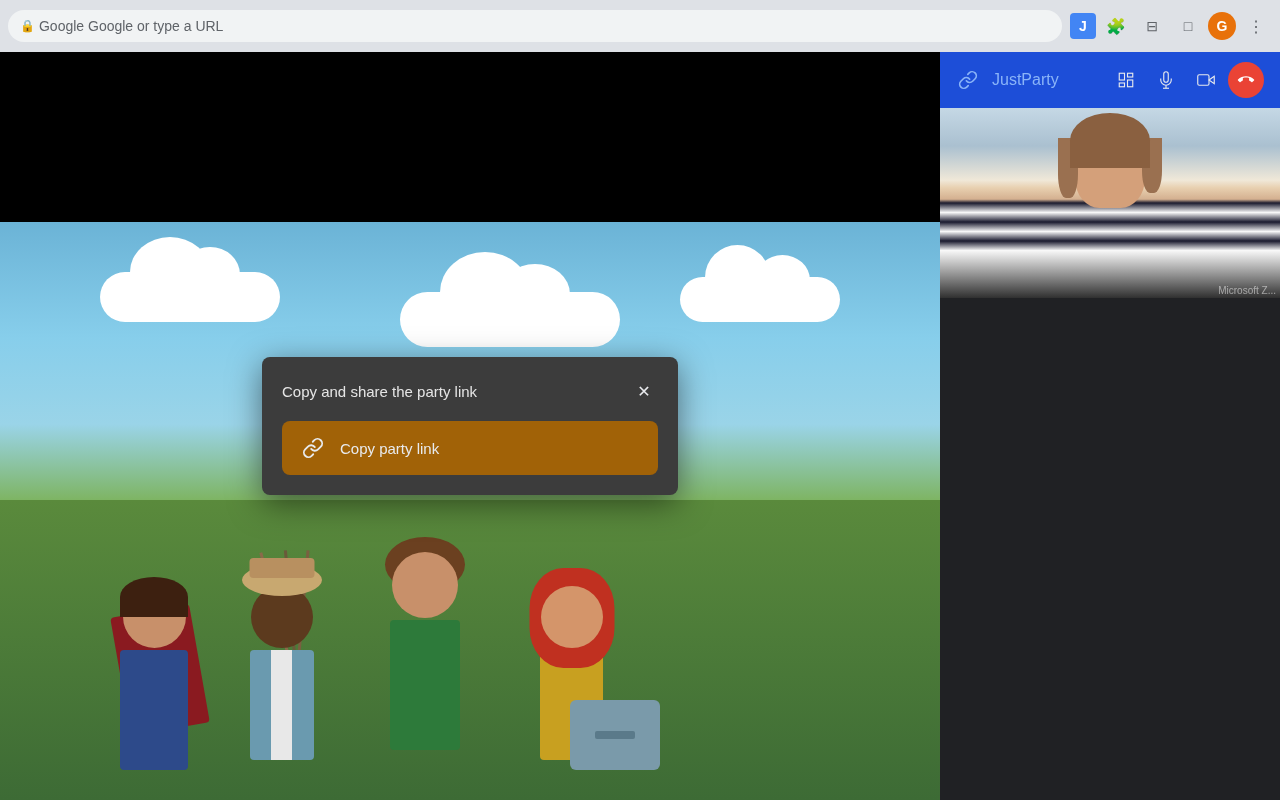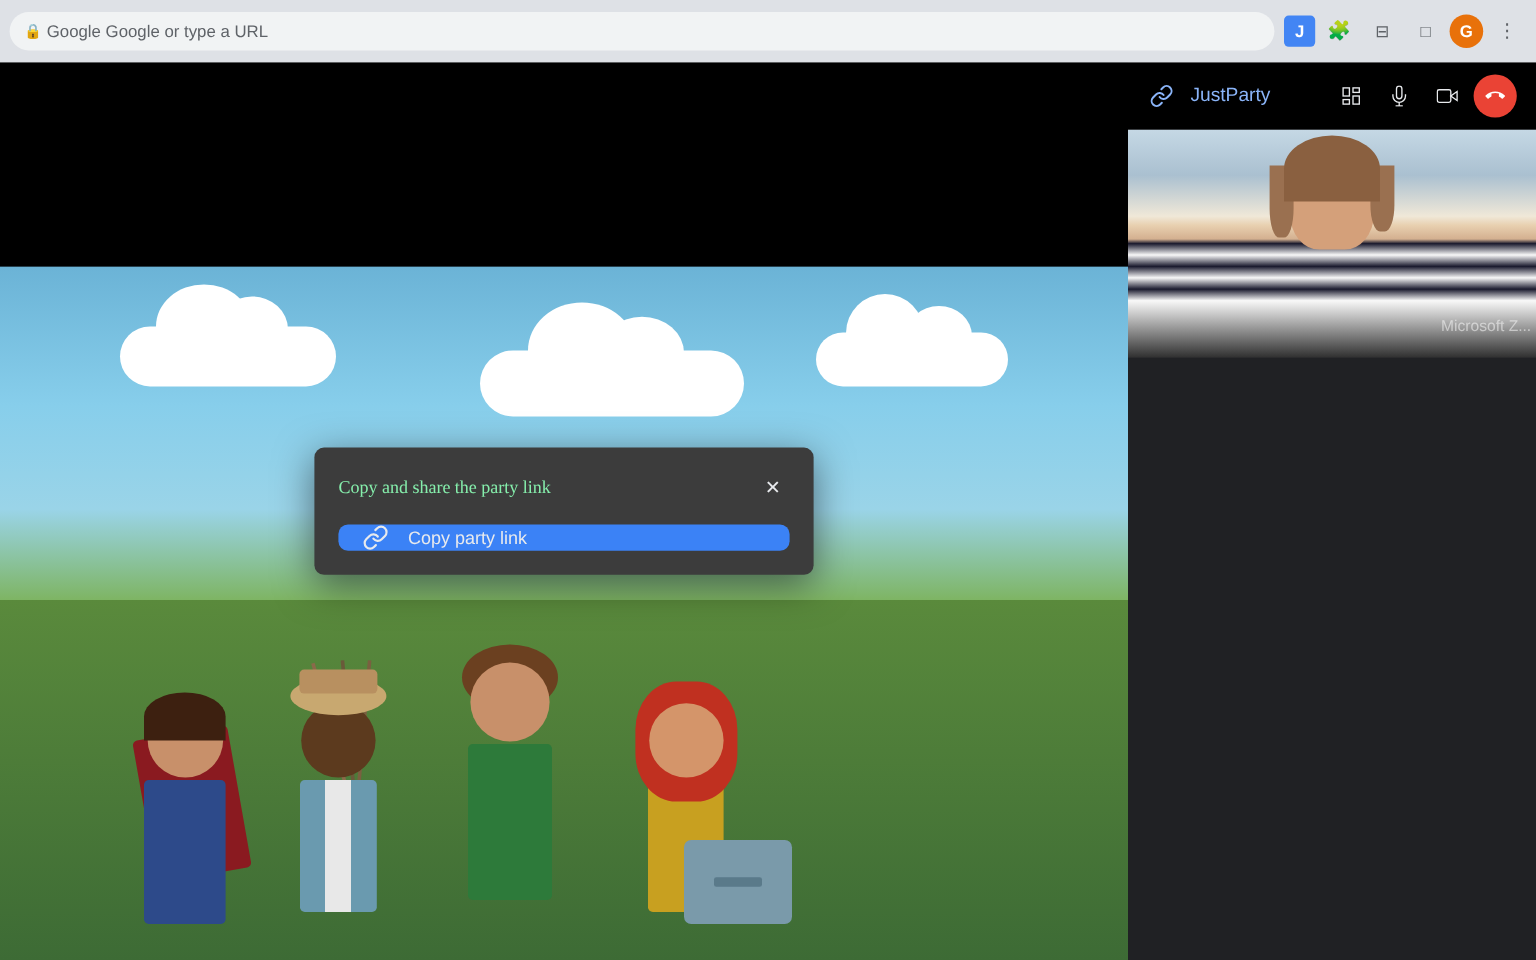--- a/index.html
+++ b/index.html
@@ -152,47 +152,46 @@
     }
 
     .dialog-header {
       display: flex;
       justify-content: space-between;
       align-items: center;
       margin-bottom: 16px;
     }
 
     .dialog-title {
-      color: #86efac;
+      color: #e5e5e5;
       font-size: 15px;
       font-weight: 400;
-      font-family: Liberation Serif, serif;
     }
 
     .dialog-close {
       width: 28px;
       height: 28px;
       border-radius: 50%;
       display: flex;
       align-items: center;
       justify-content: center;
       cursor: pointer;
       color: #e8eaed;
       font-size: 16px;
       background: transparent;
       border: none;
     }
 
     .copy-link-btn {
       display: flex;
       align-items: center;
       gap: 16px;
-      background: #3b82f6;
+      background: #a16207;
       border-radius: 8px;
-      padding: 0 20px;
+      padding: 16px 20px;
       cursor: pointer;
       border: none;
       width: 100%;
       transition: background 0.2s;
     }
 
     .link-icon {
       color: #e8eaed;
       font-size: 20px;
       display: flex;
@@ -214,21 +213,21 @@
       display: flex;
       flex-direction: column;
     }
 
     .sidebar-header {
       height: 56px;
       display: flex;
       align-items: center;
       padding: 0 16px;
       gap: 12px;
-      background: #000000;
+      background: #1d4ed8;
     }
 
     .just-party-icon {
       width: 24px;
       height: 24px;
       color: #8ab4f8;
       font-size: 18px;
       display: flex;
       align-items: center;
       justify-content: center;
@@ -563,21 +562,21 @@
         #303030 100%
       ); position:relative;">
 
         <div style="position:absolute; top:15px; left:50%; transform:translateX(-50%); width:70px; height:85px; background:#d4a07a; border-radius:40% 40% 35% 35%; z-index:2;"></div>
 
         <div style="position:absolute; top:5px; left:50%; transform:translateX(-50%); width:80px; height:55px; background:#8a6040; border-radius:50% 50% 0 0; z-index:3;"></div>
 
         <div style="position:absolute; top:30px; left:calc(50% - 52px); width:20px; height:60px; background:#9a7050; border-radius:0 0 40% 40%; z-index:2;"></div>
         <div style="position:absolute; top:30px; left:calc(50% + 32px); width:20px; height:55px; background:#9a7050; border-radius:0 0 40% 40%; z-index:2;"></div>
 
-        <div style="position:absolute; bottom:19px; right:4px; color:rgba(255,255,255,0.5); font-size:13px;">
+        <div style="position:absolute; bottom:2px; right:4px; color:rgba(255,255,255,0.5); font-size:10px;">
           <span>Microsoft Z...</span>
         </div>
       </div>
     </div>
 
     <div class="sidebar-bottom"></div>
   </div>
 
 </div>
 

